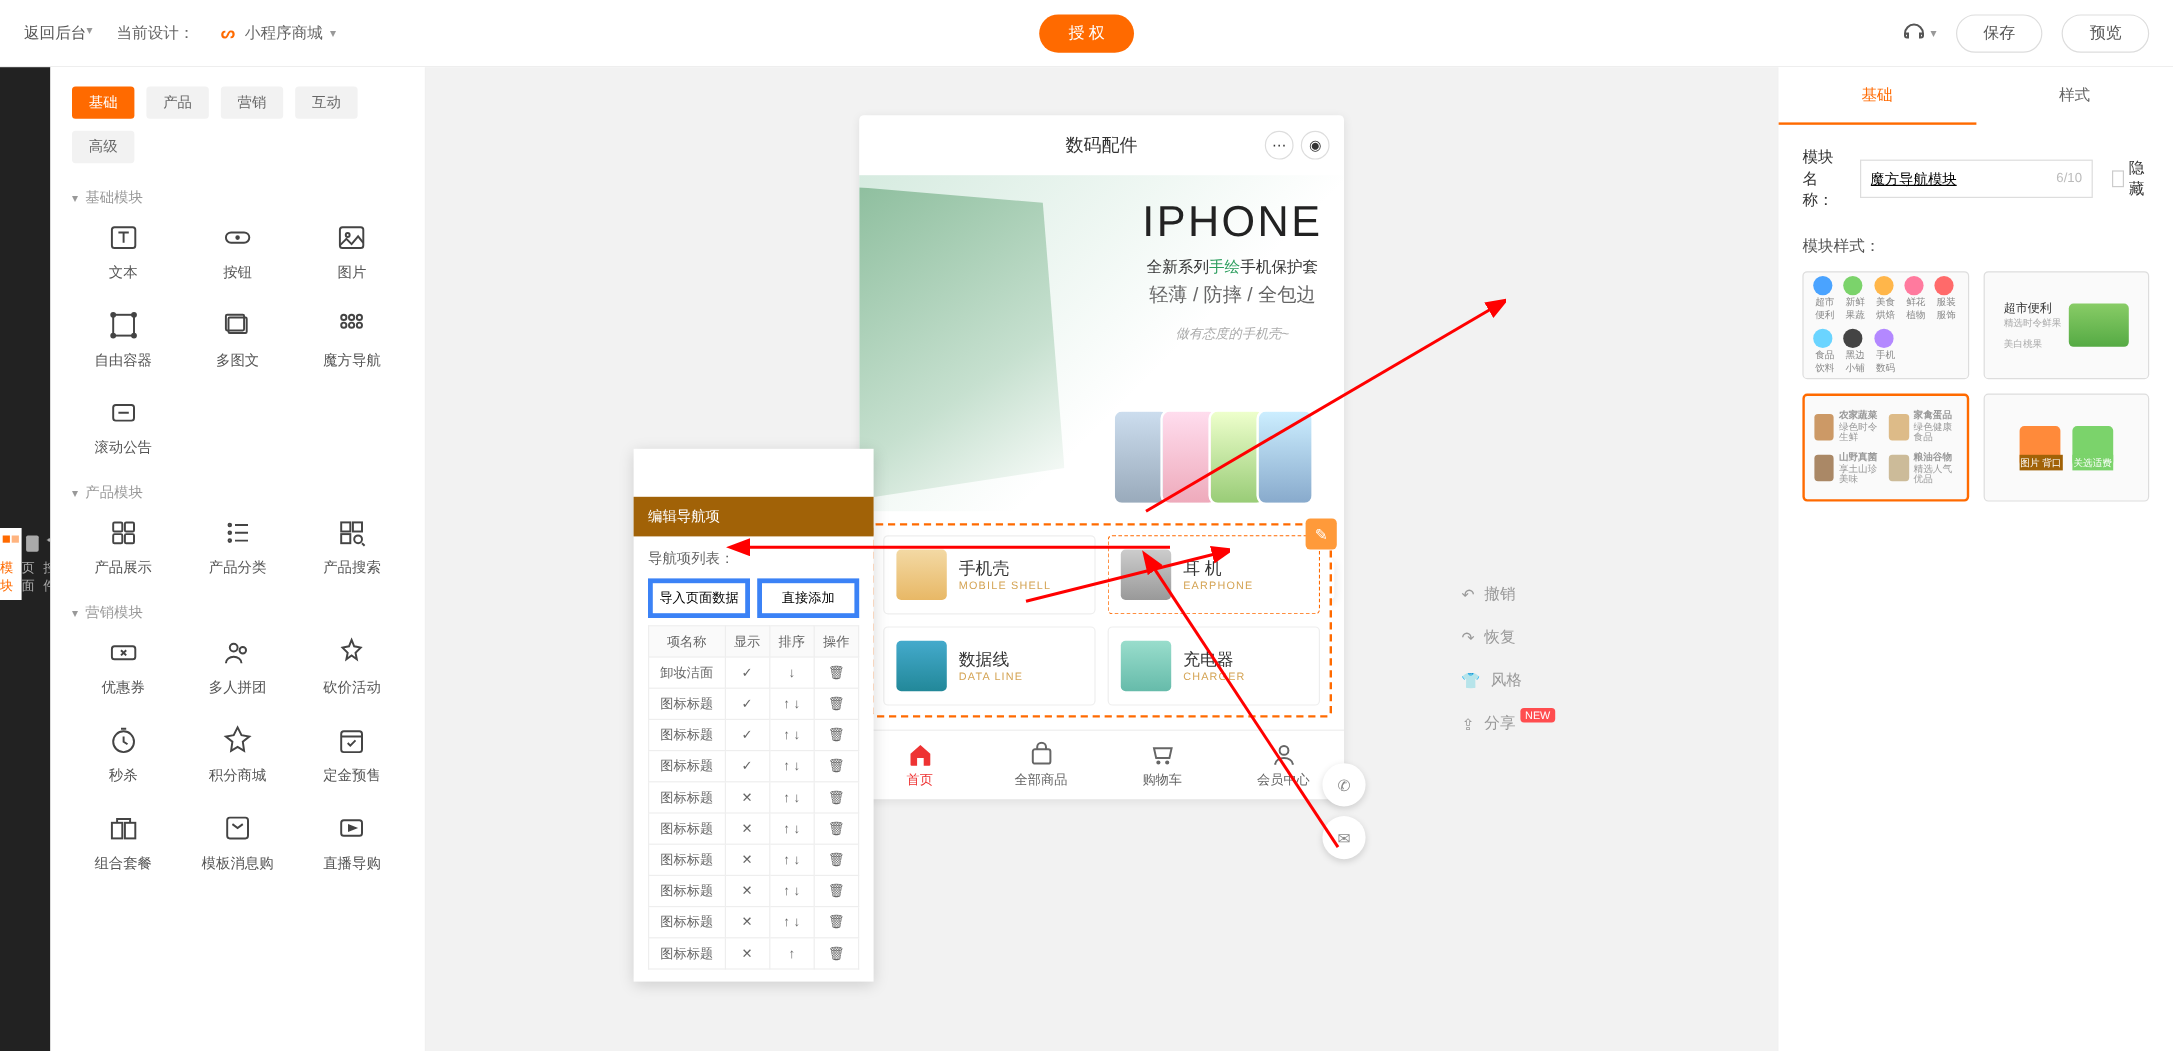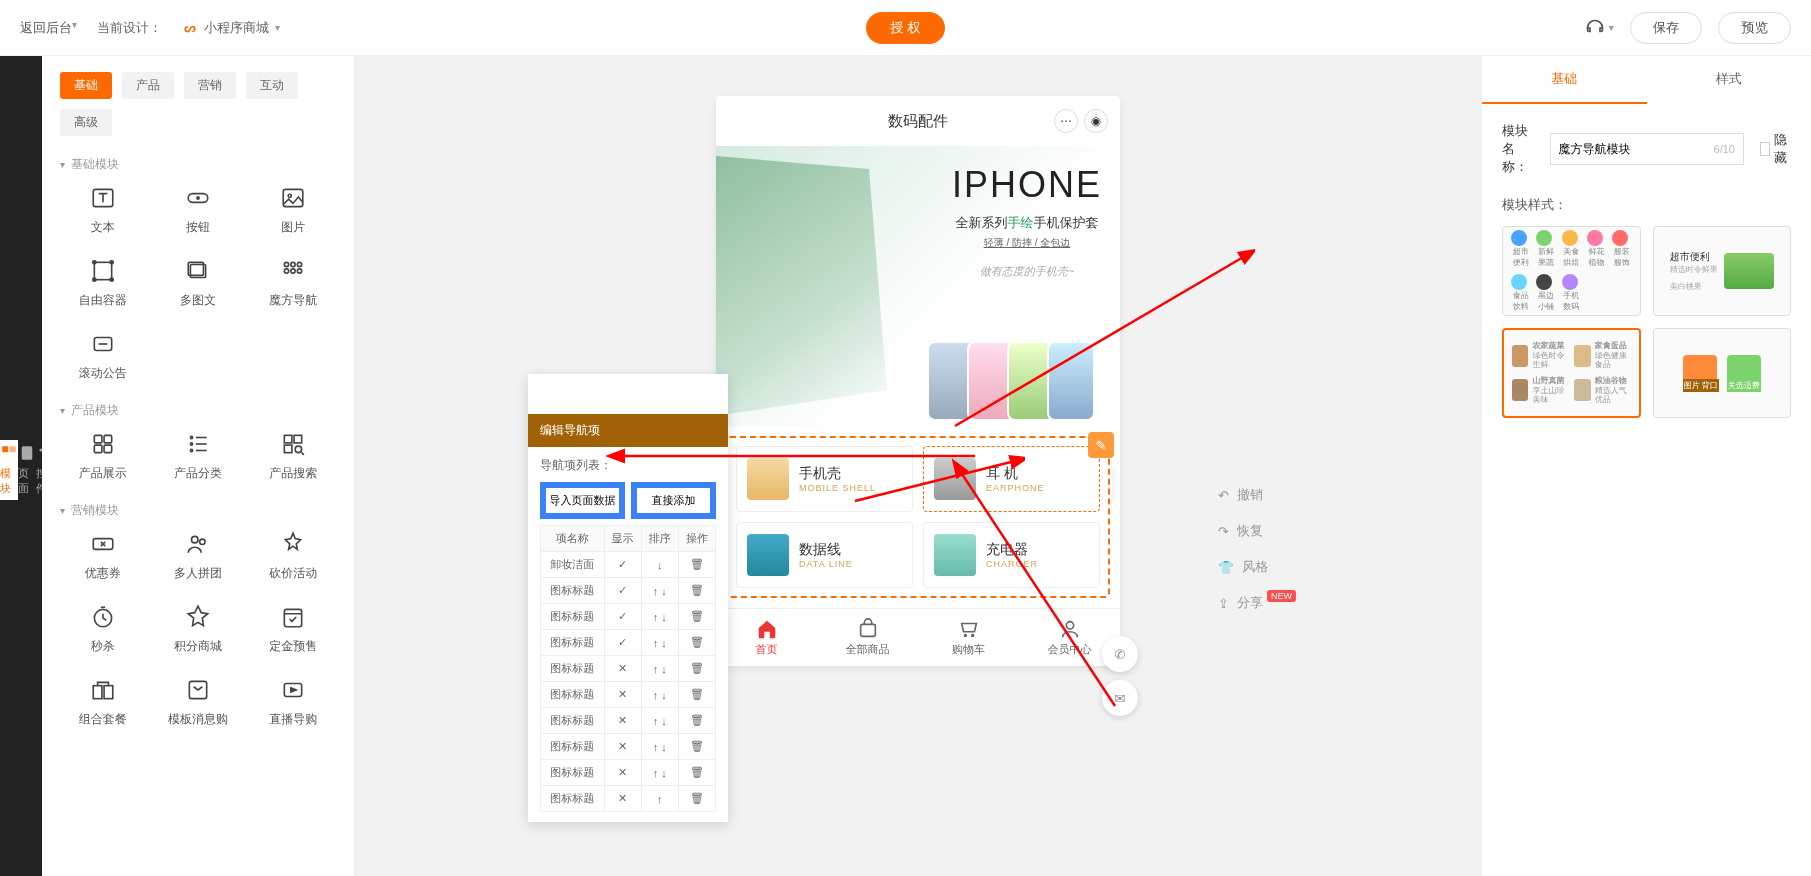--- a/index.html
+++ b/index.html
@@ -43,21 +43,21 @@
 .phone-top { height:50px; display:flex; align-items:center; justify-content:center; position:relative; }
 .phone-title { font-size:15px; color:#333; }
 .phone-capsule { position:absolute; right:12px; display:flex; align-items:center; gap:6px; }
 .capsule-btn { width:24px; height:24px; border:1px solid #ddd; border-radius:50%; display:flex; align-items:center; justify-content:center; font-size:12px; cursor:pointer; }
 .hero { height:280px; background:linear-gradient(135deg,#d6ebe0 0%,#fff 60%); position:relative; overflow:hidden; }
 .hero-girl { position:absolute; left:0; top:10px; width:180px; height:260px; background:linear-gradient(145deg,#8fbf9f,#c6e0cf 60%,#fff); clip-path:polygon(0 0,85% 5%,95% 90%,0 100%); }
 .hero-text { position:absolute; right:18px; top:18px; text-align:center; }
 .hero-h1 { font-size:36px; font-weight:300; letter-spacing:2px; color:#222; }
 .hero-sub { margin-top:8px; color:#333; font-size:13px; }
 .hero-sub em { color:#2a9d5c; font-style:normal; }
-.hero-sub2 { color:#666; font-size:10px; margin-top:4px;text-decoration:underline; }
+.hero-sub2 { color:#666; font-size:16px; margin-top:4px; }
 .hero-sub3 { color:#aaa; font-size:11px; margin-top:14px; font-style:italic; }
 .hero-cases { position:absolute; right:25px; bottom:5px; display:flex; gap:-5px; }
 .case { width:48px; height:80px; background:linear-gradient(#cde,#9ab); border-radius:8px; margin-left:-8px; border:2px solid #fff; }
 .case:nth-child(2){background:linear-gradient(#fde,#eab);} .case:nth-child(3){background:linear-gradient(#efc,#9c7);} .case:nth-child(4){background:linear-gradient(#cef,#8ac);}
 
 
 .edit-bubble { position:absolute; right:8px; top:370px; background:#fff; border-radius:4px; box-shadow:0 2px 8px rgba(0,0,0,.1); display:flex; align-items:center; gap:8px; padding:6px 10px; font-size:12px; color:#888; }
 .mini-circle { width:22px; height:22px; border:1px solid #ddd; border-radius:50%; display:flex; align-items:center; justify-content:center; font-size:10px; color:#999; cursor:pointer; }
 
 
@@ -80,42 +80,42 @@
 .tabbar { height:58px; border-top:1px solid #eee; display:flex; }
 .tabbar-item { flex:1; display:flex; flex-direction:column; align-items:center; justify-content:center; gap:2px; font-size:11px; color:#666; cursor:pointer; }
 .tabbar-item.active { color:#e33; }
 
 
 .navpop { position:absolute; left:50%; transform:translateX(-390px); top:318px; width:200px; background:#fff; box-shadow:0 3px 12px rgba(0,0,0,.15); }
 .navpop-head { background:#a16207; color:#fff; padding:8px 12px; font-size:12px;margin-top:40px; }
 .navpop-body { padding:10px 12px; }
 .navpop-label { font-size:12px; color:#666; margin-bottom:8px; }
 .navpop-btns { display:flex; gap:6px; margin-bottom:6px; }
-.small-btn { flex:1; padding:5px 0; border:6px solid #3b82f6; background:#fff; font-size:11px; cursor:pointer; }
+.small-btn { flex:1; padding:5px 0; border:4px solid #3b82f6; background:#fff; font-size:11px; cursor:pointer; }
 .nav-table { width:100%; border-collapse:collapse; font-size:11px; }
 .nav-table th { border:1px solid #eee; padding:5px 4px; font-weight:400; color:#666; background:#fafafa; }
 .nav-table td { border:1px solid #eee; padding:5px 4px; text-align:center; color:#666; }
 .arrow-up::before{content:"↑";} .arrow-dn::before{content:"↓";}
 .chk-green { color:#52c41a; } .chk-red { color:#ff4d4f; }
 .del-ico { color:#aaa; }
 
 
 .cv-actions { position:absolute; left:50%; transform:translateX(300px); top:430px; display:flex; flex-direction:column; gap:18px; }
 .cv-action { display:flex; align-items:center; gap:8px; color:#999; cursor:pointer; font-size:13px; }
 .new-badge { background:#ff4d4f; color:#fff; font-size:9px; padding:1px 4px; border-radius:3px; margin-left:-4px; margin-top:-14px; }
 
 
 .props { position:absolute; right:0; top:56px; bottom:0; width:330px; background:#fff; border-left:1px solid #eee; overflow:hidden; }
 .props-tabs { display:flex; height:48px; }
 .props-tab { flex:1; display:flex; align-items:center; justify-content:center; cursor:pointer; color:#666; border-bottom:2px solid transparent; }
 .props-tab.active { color:#ff6a00; border-bottom-color:#ff6a00; }
 .props-body { padding:18px 20px; }
 .prop-row { display:flex; align-items:center; gap:16px; margin-bottom:20px; font-size:13px; }
 .prop-input { flex:1; height:32px; border:1px solid #ddd; padding:0 8px; position:relative; display:flex; align-items:center; }
-.prop-input input { border:none; outline:none; flex:1; font-size:12px; }
+.prop-input input { border:none; outline:none; flex:1; font-size:12px;text-decoration:underline; }
 .char-count { color:#bbb; font-size:11px; }
 .chk { width:14px; height:14px; border:1px solid #ccc; display:inline-block; }
 .prop-label2 { font-size:13px; color:#555; margin-bottom:12px; }
 
 .style-grid { display:grid; grid-template-columns:1fr 1fr; gap:12px; }
 .style-card { border:1px solid #ddd; border-radius:4px; padding:8px; height:90px; display:flex; align-items:center; justify-content:center; background:#fafafa; font-size:10px; color:#999; cursor:pointer; overflow:hidden; }
 .style-card.selected { border:2px solid #ff6a00; }
 .style-a { display:grid; grid-template-columns:repeat(5,1fr); gap:6px; }
 .dot { width:16px; height:16px; border-radius:50%; }
 .dot-lbl { font-size:8px; text-align:center; color:#888; }

